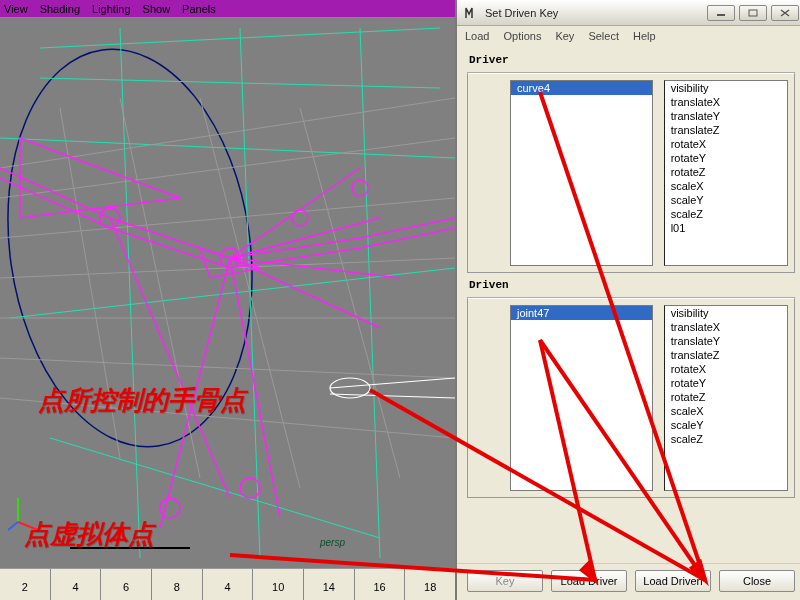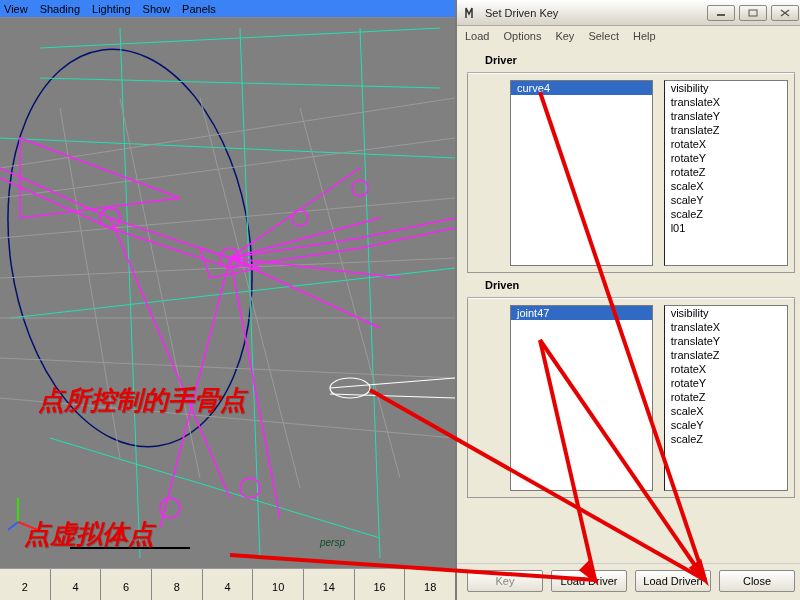--- a/index.html
+++ b/index.html
@@ -1,21 +1,21 @@
 <!DOCTYPE html>
 <html><head>
 <meta charset="utf-8">
 <style>
   * { box-sizing: border-box; margin: 0; padding: 0; font-family: "Microsoft Sans Serif", Tahoma, sans-serif; font-size: 11px; }
   body { width: 800px; height: 600px; background: #ece9d8; overflow: hidden; position: relative; }
   .app { display: flex; width: 800px; height: 600px; }
 
   
   .viewport-area { width: 455px; height: 600px; background: #a8a8a8; position: relative; }
-  .vp-menubar { background: #3b82f6; border-bottom: 1px solid #888; height: 18px; display: flex; align-items: center; padding: 0 4px; }
+  .vp-menubar { background: #a21caf; border-bottom: 1px solid #888; height: 18px; display: flex; align-items: center; padding: 0 4px; }
   .vp-menubar span { margin-right: 12px; color: #000; cursor: default; }
   .vp-canvas { position: relative; width: 455px; height: 550px; background: #808080; overflow: hidden; }
   .vp-canvas svg { position: absolute; inset: 0; }
   .camera-name { position: absolute; right: 110px; bottom: 20px; color: #0b4e2b; font-size: 10px; font-style: italic; }
   .axis { position: absolute; left: 8px; bottom: 34px; }
   .axis svg { position: static; }
   .anno { position: absolute; font-family: "SimHei","STHeiti",serif; font-style: italic; font-weight: bold; color: #e60000; font-size: 26px; text-shadow: 1px 1px 0 rgba(0,0,0,0.2); }
   .anno1 { left: 38px; top: 365px; }
   .anno2 { left: 24px; bottom: 16px; }
   .timeline { background: #ece9d8; height: 32px; border-top: 1px solid #999; display: flex; align-items: center; }
@@ -25,21 +25,21 @@
   
   .dialog-area { flex: 1; background: #ece9d8; display: flex; flex-direction: column; border-left: 2px solid #7a7a7a; }
   .titlebar { height: 26px; background: linear-gradient(#fff,#d6d3c6); border-bottom: 1px solid #aaa; display: flex; align-items: center; padding: 0 6px; gap: 6px; }
   .titlebar .icon { width: 16px; height: 16px; display: inline-flex; align-items: center; justify-content: center; }
   .titlebar .title { flex: 1; color: #222; }
   .win-btns { display: flex; gap: 4px; }
   .win-btn { width: 28px; height: 16px; background: linear-gradient(#f8f8f4,#d7d3c4); border: 1px solid #8a8a8a; border-radius: 2px; display: inline-flex; align-items: center; justify-content: center; color: #555; }
   .dlg-menubar { height: 20px; display: flex; align-items: center; padding: 2px 8px; gap: 14px; color: #444; }
   .dlg-body { flex: 1; padding: 6px 10px 0 10px; display: flex; flex-direction: column; gap: 4px; overflow: hidden; }
 
-  .section-label { color: #000; font-weight: bold; margin: 2px 0 2px 18px; }
+  .section-label { color: #000; font-weight: bold; margin: 2px 0 2px 2px; font-family: Liberation Mono, monospace; }
   .group { border: 1px solid #999; border-top: 2px groove #fff; padding: 6px; background: #ece9d8; }
   .cols { display: flex; gap: 11px; padding-left: 36px; }
   .listbox { background: #fff; border: 1px solid #7a7a7a; height: 186px; overflow: hidden; }
   .listbox.left { flex: 1.15; }
   .listbox.right { flex: 1; border-left: 1px solid #222; }
   .listbox .item { padding: 1px 6px; color: #000; white-space: nowrap; }
   .listbox .item.sel { background: #316ac5; color: #fff; }
 
   .btn-row { display: flex; gap: 8px; padding: 6px 10px 8px 10px; justify-content: flex-end; border-top: 1px solid #ccc; }
   .btn { min-width: 76px; height: 22px; background: linear-gradient(#fefefe,#e5e2d4); border: 1px solid #8a8a8a; border-radius: 2px; display: inline-flex; align-items: center; justify-content: center; color: #000; }

